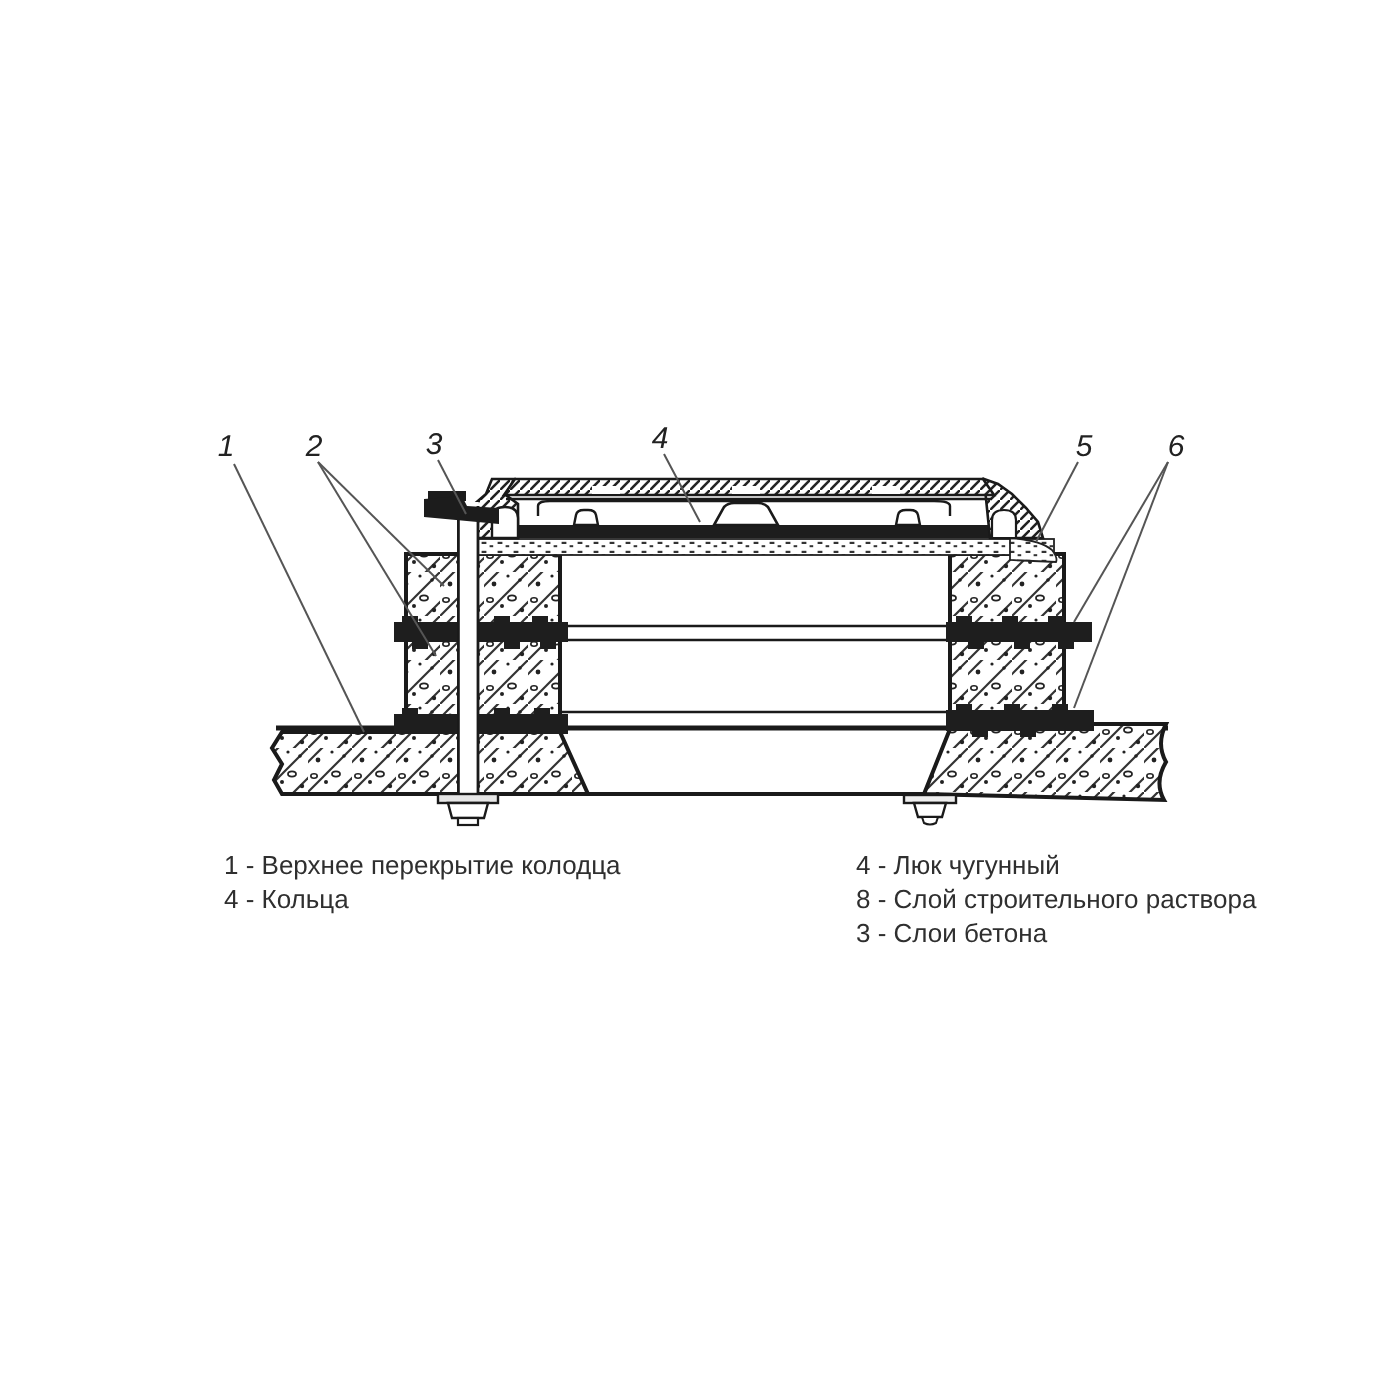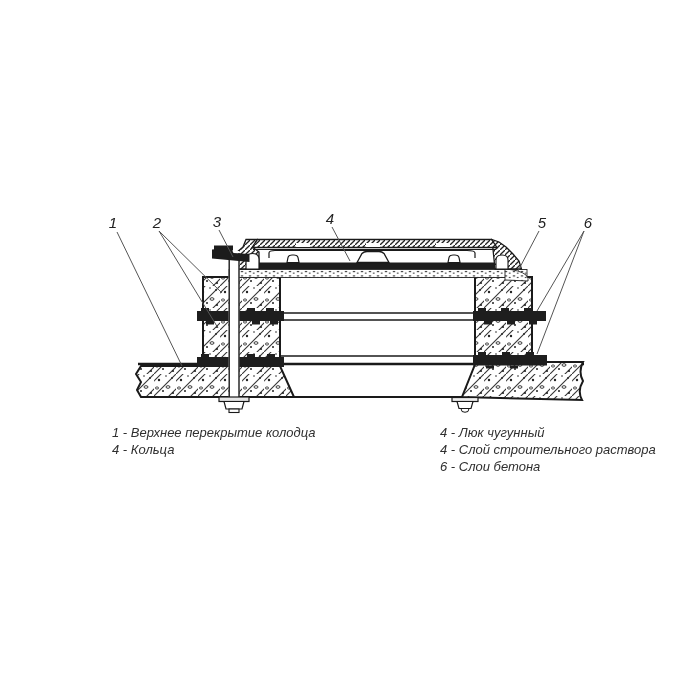--- a/index.html
+++ b/index.html
@@ -4,25 +4,25 @@
 <style>
   html, body { margin: 0; padding: 0; background: #fff; }
   .canvas {
     position: relative; width: 700px; height: 700px;
     background: #ffffff; overflow: hidden;
     font-family: "Liberation Sans", sans-serif;
   }
   .diagram-svg { position: absolute; left: 0; top: 0; }
   .legend {
     position: absolute; top: 424px;
-    font-style: italic; font-size: 13px; font-weight: 500;
+    font-size: 13px; font-weight: 500;
     color: #2f2f2f; line-height: 17px; white-space: nowrap;
   }
   .legend-left { left: 112px; }
-  .legend-right { left: 440px; }
+  .legend-right { left: 428px; }
   .legend-line { height: 17px; }
 </style>
 </head>
 <body>
 
 <div class="canvas">
 
   <svg class="diagram-svg" width="700" height="420" viewBox="0 0 700 420">
     <defs>
       <pattern id="concrete" width="22" height="22" patternUnits="userSpaceOnUse">
@@ -157,17 +157,17 @@
       <text x="588" y="228">6</text>
     </g>
   </svg>
 
   <div class="legend legend-left">
     <div class="legend-line">1 - Верхнее перекрытие колодца</div>
     <div class="legend-line">4 - Кольца</div>
   </div>
   <div class="legend legend-right">
     <div class="legend-line">4 - Люк чугунный</div>
-    <div class="legend-line">4 - Слой строительного раствора</div>
-    <div class="legend-line">6 - Слои бетона</div>
+    <div class="legend-line">8 - Слой строительного раствора</div>
+    <div class="legend-line">3 - Слои бетона</div>
   </div>
 
 </div>
 
 </body></html>

